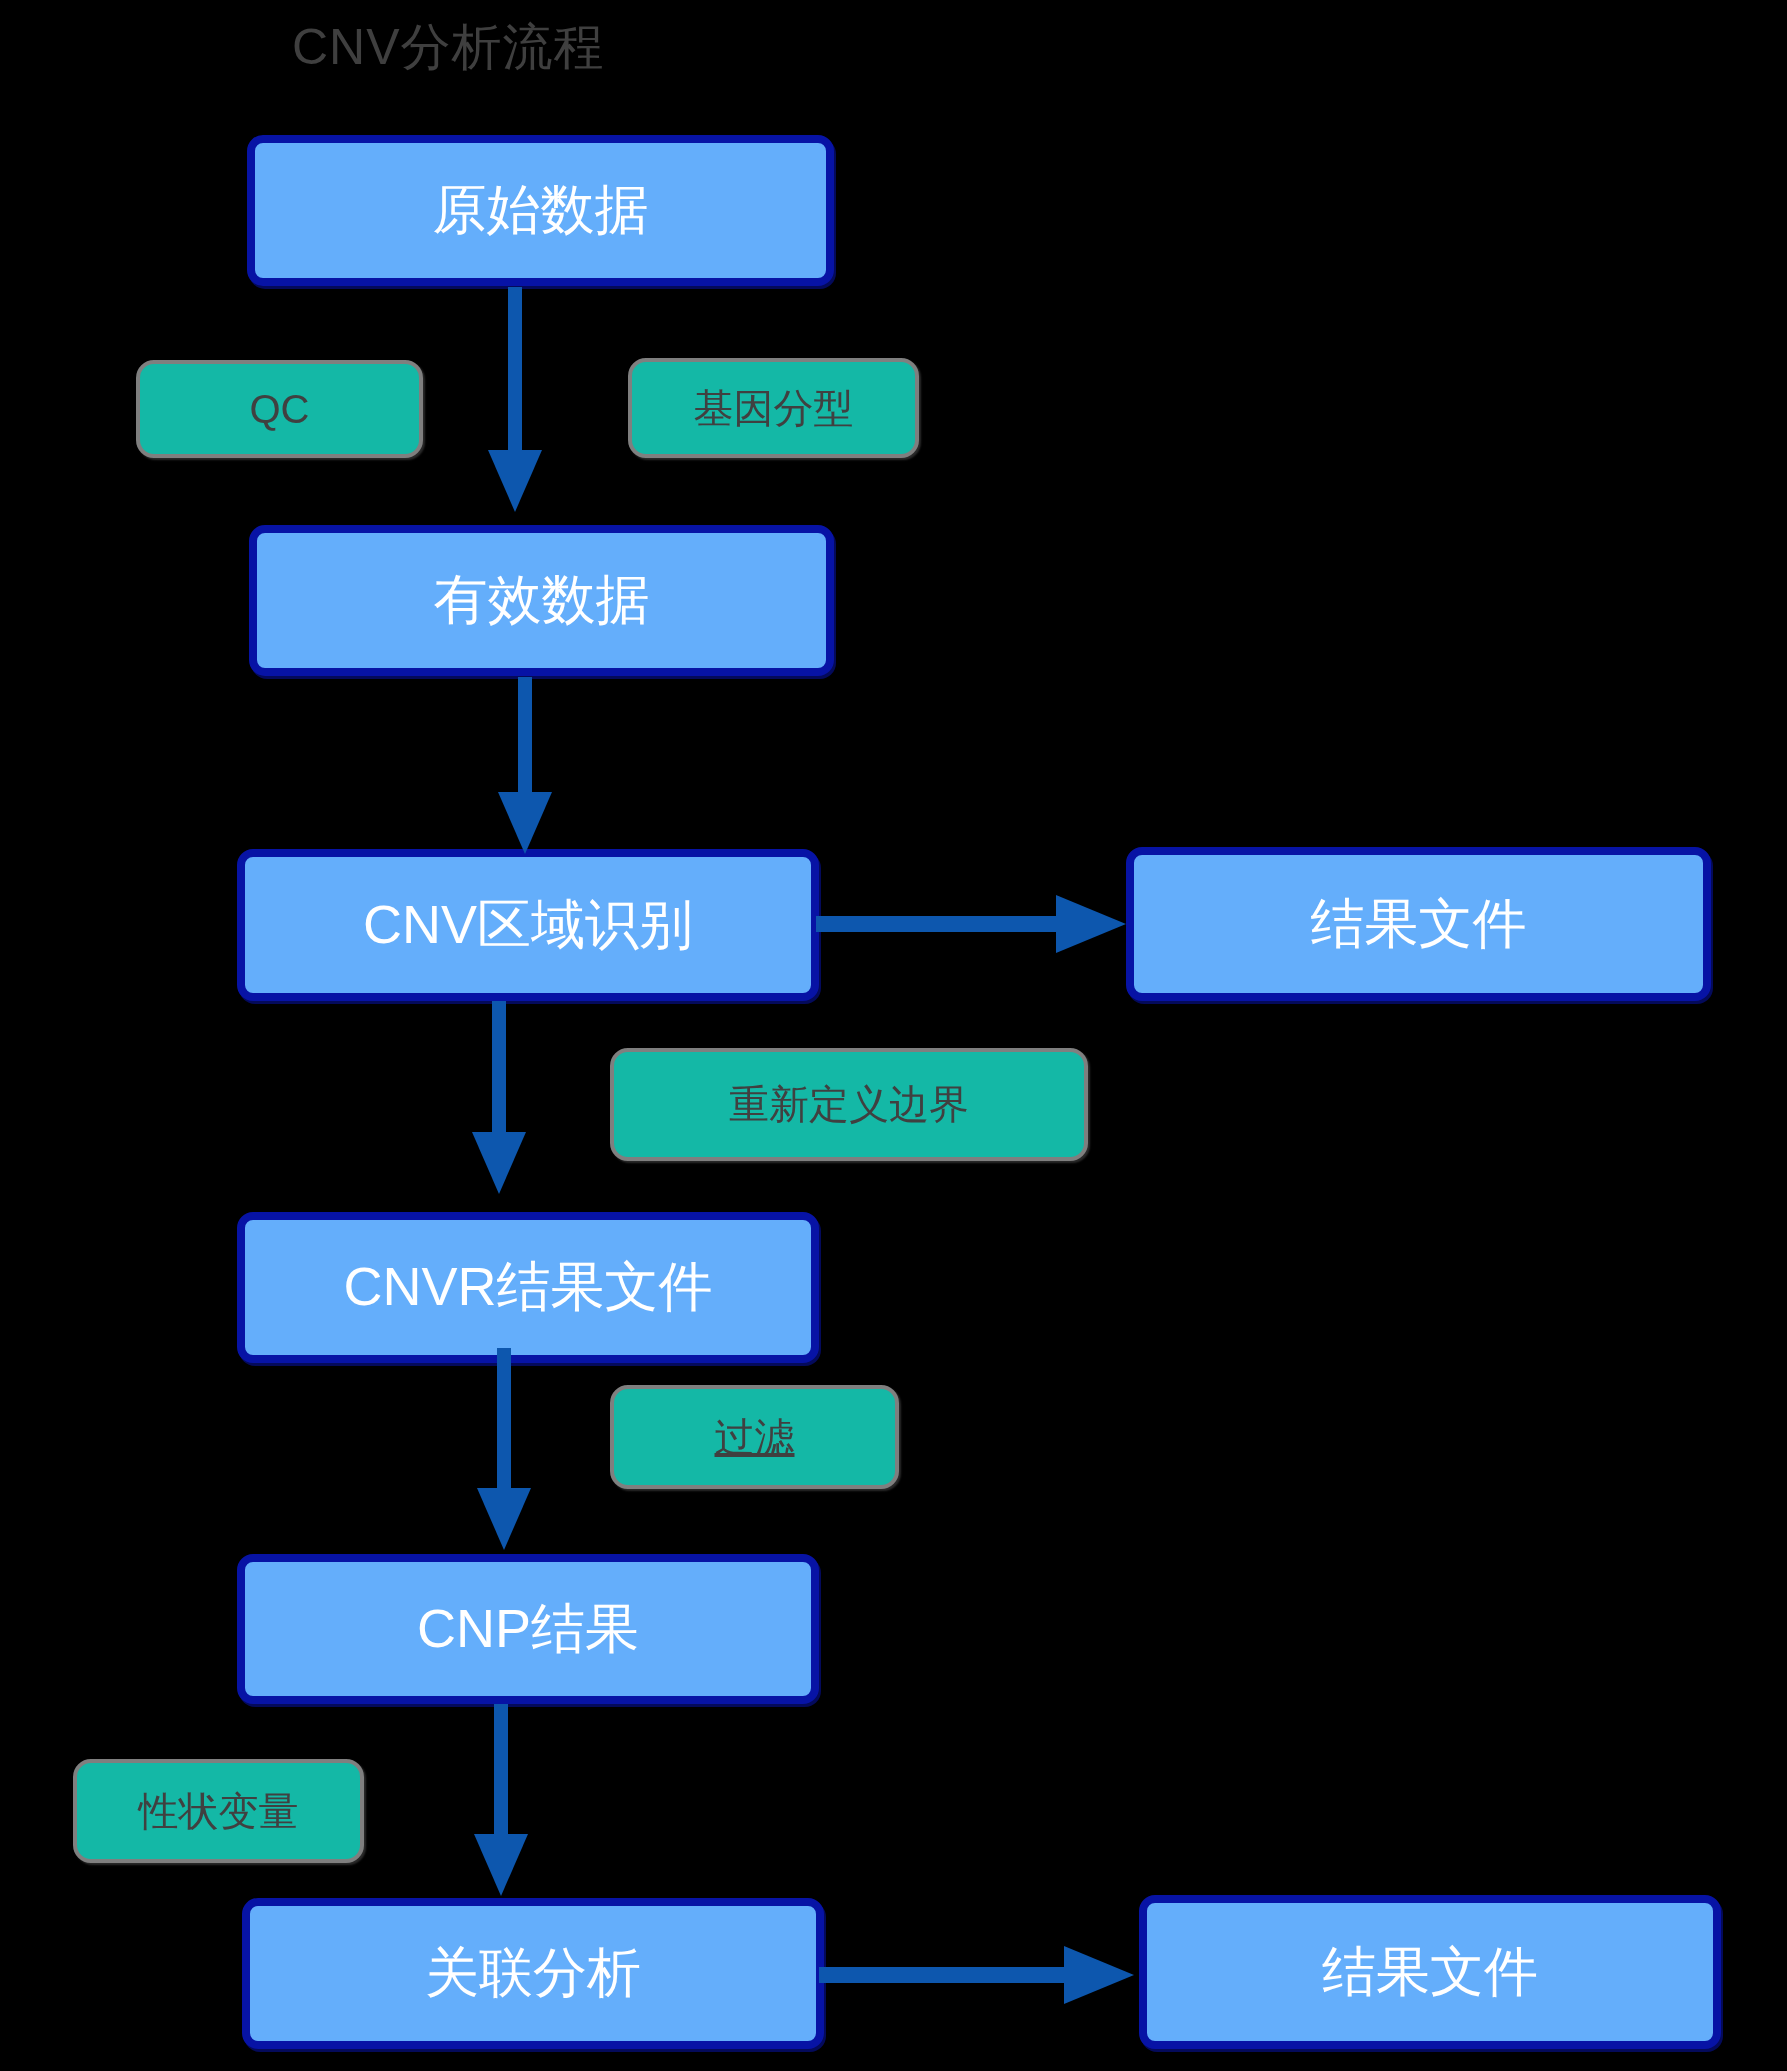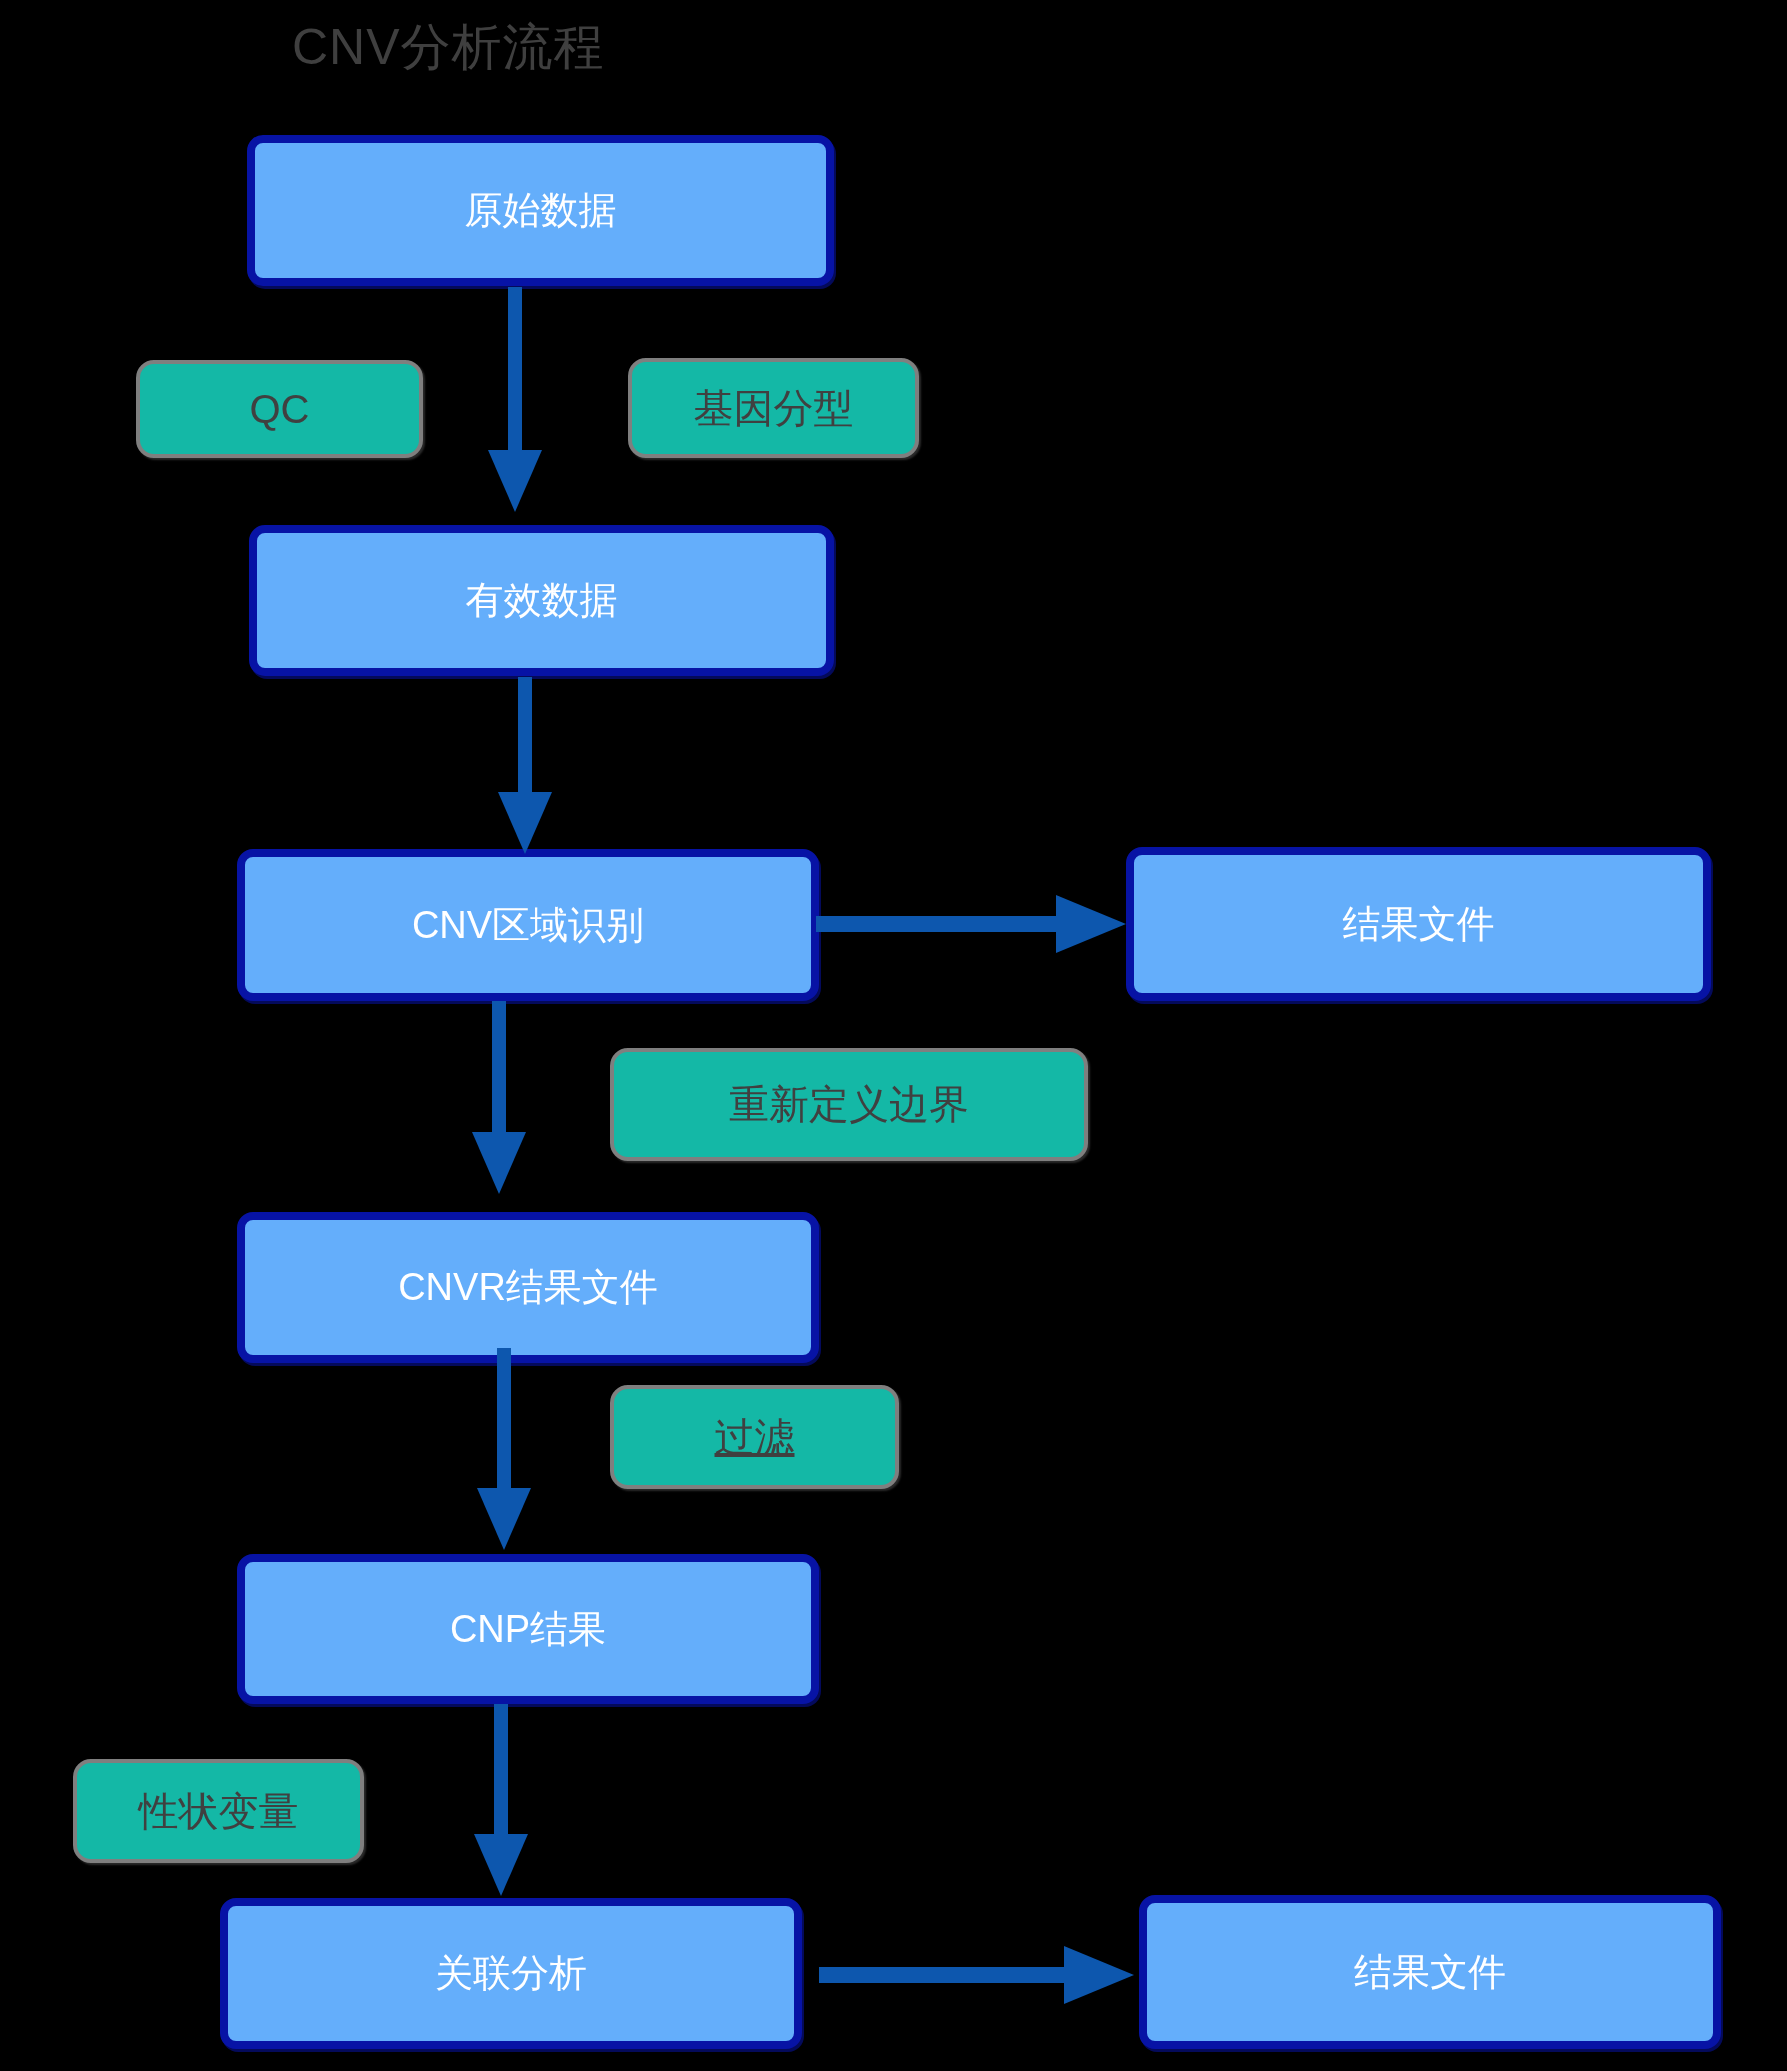--- a/index.html
+++ b/index.html
@@ -17,30 +17,30 @@
     font-weight:500;
   }
   
   .node{
     position:absolute;
     background:var(--node-fill,#64AEFB);
     border:8px solid var(--node-border,#0713A5);
     border-radius:16px;
     box-sizing:border-box;
     display:flex;align-items:center;justify-content:center;
-    color:#ffffff;font-size:38px;
+    color:#ffffff;font-size:54px;
     box-shadow:2px 3px 0 rgba(7,19,165,.55);
   }
   #n-raw  {left:247px; top:135px;  width:587px; height:151px;}
   #n-valid{left:249px; top:525px;  width:585px; height:151px;}
   #n-cnv  {left:237px; top:849px;  width:582px; height:152px;}
   #n-res1 {left:1126px;top:847px;  width:585px; height:154px;}
   #n-cnvr {left:237px; top:1197px; width:582px; height:151px;margin-top:15px;}
   #n-cnp  {left:237px; top:1554px; width:582px; height:150px;}
-  #n-assoc{left:220px; top:1898px; width:582px; height:151px;}
+  #n-assoc{left:242px; top:1898px; width:582px; height:151px;}
   #n-res2 {left:1139px;top:1895px; width:582px; height:154px;}
   
   .plabel{
     position:absolute;
     background:#14b8a6;
     border:4px solid var(--label-border,#7F7F7F);
     border-radius:18px;
     box-sizing:border-box;
     display:flex;align-items:center;justify-content:center;
     color:var(--label-text,#404040);font-size:40px;

